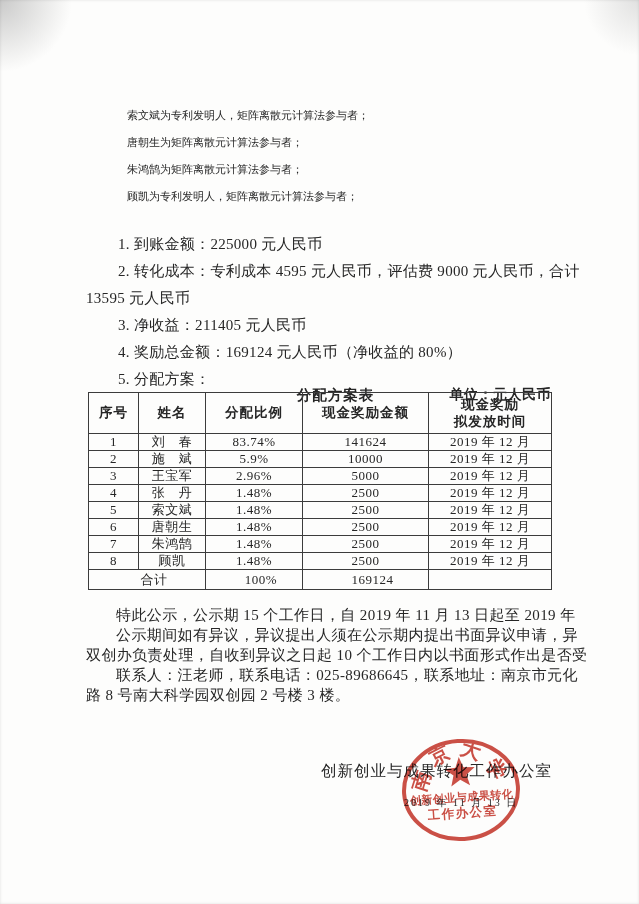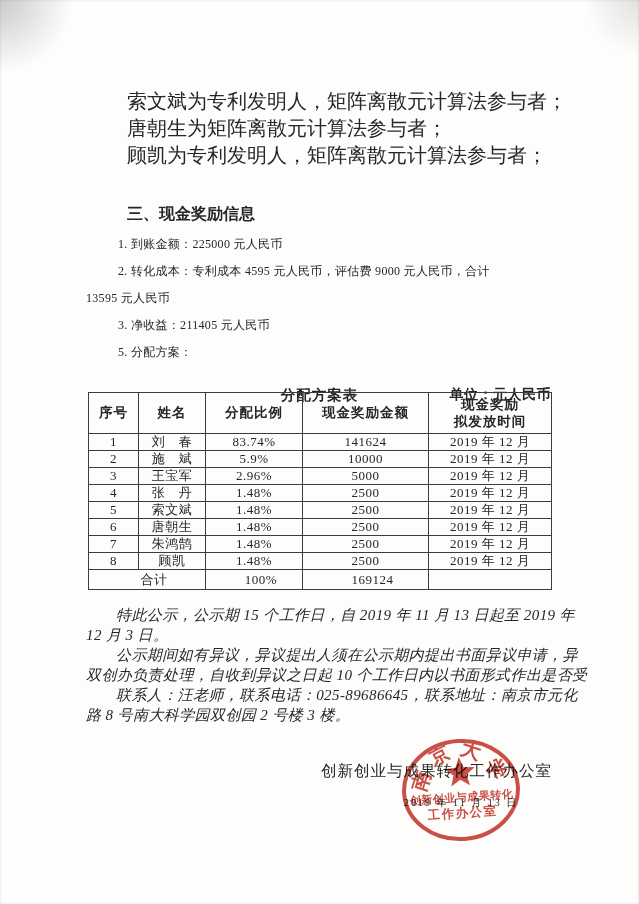--- a/index.html
+++ b/index.html
@@ -10,67 +10,68 @@
     font-family:"Liberation Serif","DejaVu Serif",serif;
     color:#262626;
     background:
       radial-gradient(circle at 0 0, rgba(140,140,140,.45), rgba(140,140,140,0) 72px),
       radial-gradient(circle at 100% 0, rgba(160,160,160,.30), rgba(160,160,160,0) 55px),
       #fdfdfc;
     box-shadow: inset 0 0 3px rgba(0,0,0,.12);
     overflow:hidden;
   }
   .line{white-space:nowrap;}
-  .intro{position:absolute;left:86px;top:88px;width:470px;font-size:20px;line-height:27px;}
+  .intro{position:absolute;left:86px;top:102px;width:470px;font-size:11px;line-height:27px;}
   .ind41{padding-left:41px;}
   .heading{position:absolute;left:127px;top:202px;font-size:16px;font-weight:bold;line-height:24px;white-space:nowrap;}
-  .items{position:absolute;left:86px;top:231px;width:480px;font-size:12px;line-height:27px;letter-spacing:.3px;}
+  .items{position:absolute;left:86px;top:231px;width:480px;font-size:15px;line-height:27px;letter-spacing:.3px;}
   .ind32{padding-left:32px;}
   .caption-row{position:absolute;left:88px;top:386px;width:463px;height:20px;}
-  .tcap{position:absolute;left:0;width:100%;text-align:center;font-size:14.5px;font-weight:bold;letter-spacing:1px;}
+  .tcap{position:absolute;left:16px;width:100%;text-align:center;font-size:14.5px;font-weight:bold;letter-spacing:1px;}
   .tunit{position:absolute;right:0;top:0;font-size:14px;font-weight:bold;letter-spacing:.5px;}
   table.alloc{
     position:absolute;left:88px;top:392px;width:463px;
     border-collapse:collapse;table-layout:fixed;
     font-size:13px;color:#262626;
   }
   table.alloc th,table.alloc td{
     border:1px solid #3c3c3c;text-align:center;vertical-align:middle;
     padding:0;overflow:hidden;white-space:nowrap;
   }
   table.alloc thead th{height:40px;font-weight:bold;font-size:13.5px;letter-spacing:1px;}
   table.alloc thead th div{line-height:17px;}
   table.alloc tbody td{height:16px;line-height:16px;letter-spacing:.5px;}
   table.alloc .total-row td{height:19px;line-height:19px;padding-left:14px;}
   col.c1{width:50px;} col.c2{width:67px;} col.c3{width:97px;} col.c4{width:126px;} col.c5{width:123px;}
-  .closing{position:absolute;left:86px;top:605px;width:480px;font-size:15px;line-height:20px;letter-spacing:.4px;font-style:italic;}
+  .closing{position:absolute;left:86px;top:605px;width:480px;font-size:15px;line-height:20px;letter-spacing:.4px;}
   .ind2em{padding-left:30px;}
   .sig-org{position:absolute;right:87px;top:761px;font-size:15.5px;letter-spacing:1px;white-space:nowrap;}
   .sig-date{position:absolute;left:404px;top:796px;font-size:10px;letter-spacing:2px;white-space:nowrap;}
   .stamp{position:absolute;left:397px;top:733px;width:128px;height:114px;mix-blend-mode:multiply;opacity:.88;}
   .stamp text{font-family:"Liberation Serif","DejaVu Serif",serif;font-weight:bold;}
 </style>
 </head>
 <body>
 
 <div class="page">
 
   <div class="intro">
     <div class="line ind41">索文斌为专利发明人，矩阵离散元计算法参与者；</div>
     <div class="line ind41">唐朝生为矩阵离散元计算法参与者；</div>
+    <div class="line ind41">朱鸿鹄为矩阵离散元计算法参与者；</div>
     <div class="line ind41">顾凯为专利发明人，矩阵离散元计算法参与者；</div>
   </div>
 
-  <div class="heading">三、现金奖励信息</div>
 
   <div class="items">
     <div class="line ind32">1. 到账金额：225000 元人民币</div>
     <div class="line ind32">2. 转化成本：专利成本 4595 元人民币，评估费 9000 元人民币，合计</div>
     <div class="line">13595 元人民币</div>
     <div class="line ind32">3. 净收益：211405 元人民币</div>
+    <div class="line ind32">4. 奖励总金额：169124 元人民币（净收益的 80%）</div>
     <div class="line ind32">5. 分配方案：</div>
   </div>
 
   <div class="caption-row">
     <div class="tcap">分配方案表</div>
     <div class="tunit">单位：元人民币</div>
   </div>
 
   <table class="alloc">
     <colgroup>
@@ -163,21 +164,20 @@
         <td colspan="2">合计</td>
         <td>100%</td>
         <td>169124</td>
         <td></td>
       </tr>
     </tbody>
   </table>
 
   <div class="closing">
     <div class="line ind2em">特此公示，公示期 15 个工作日，自 2019 年 11 月 13 日起至 2019 年</div>
-    <div class="line">12 月 3 日。</div>
     <div class="line ind2em">公示期间如有异议，异议提出人须在公示期内提出书面异议申请，异</div>
     <div class="line">双创办负责处理，自收到异议之日起 10 个工作日内以书面形式作出是否受</div>
     <div class="line ind2em">联系人：汪老师，联系电话：025-89686645，联系地址：南京市元化</div>
     <div class="line">路 8 号南大科学园双创园 2 号楼 3 楼。</div>
   </div>
 
   <div class="sig-org">创新创业与成果转化工作办公室</div>
   <div class="sig-date">2019 年 11 月 13 日</div>
 
   <svg class="stamp" viewBox="0 0 128 114" aria-hidden="true">

